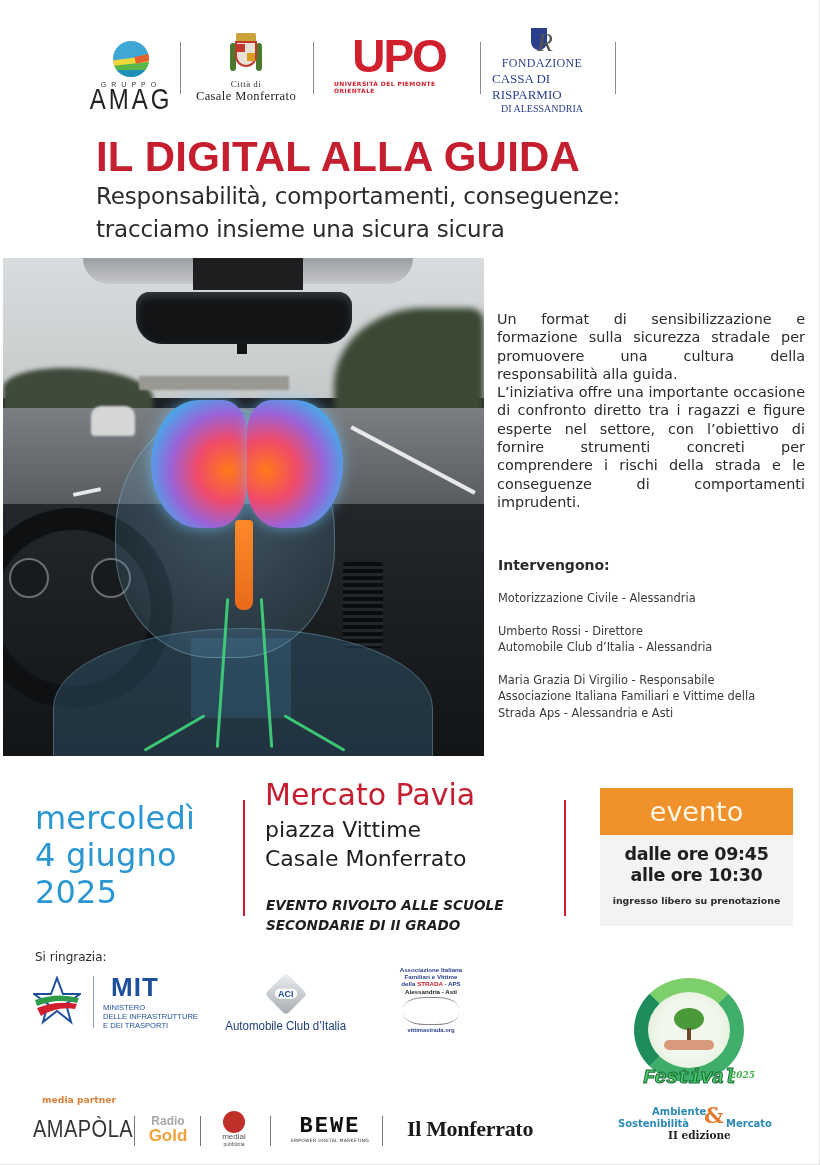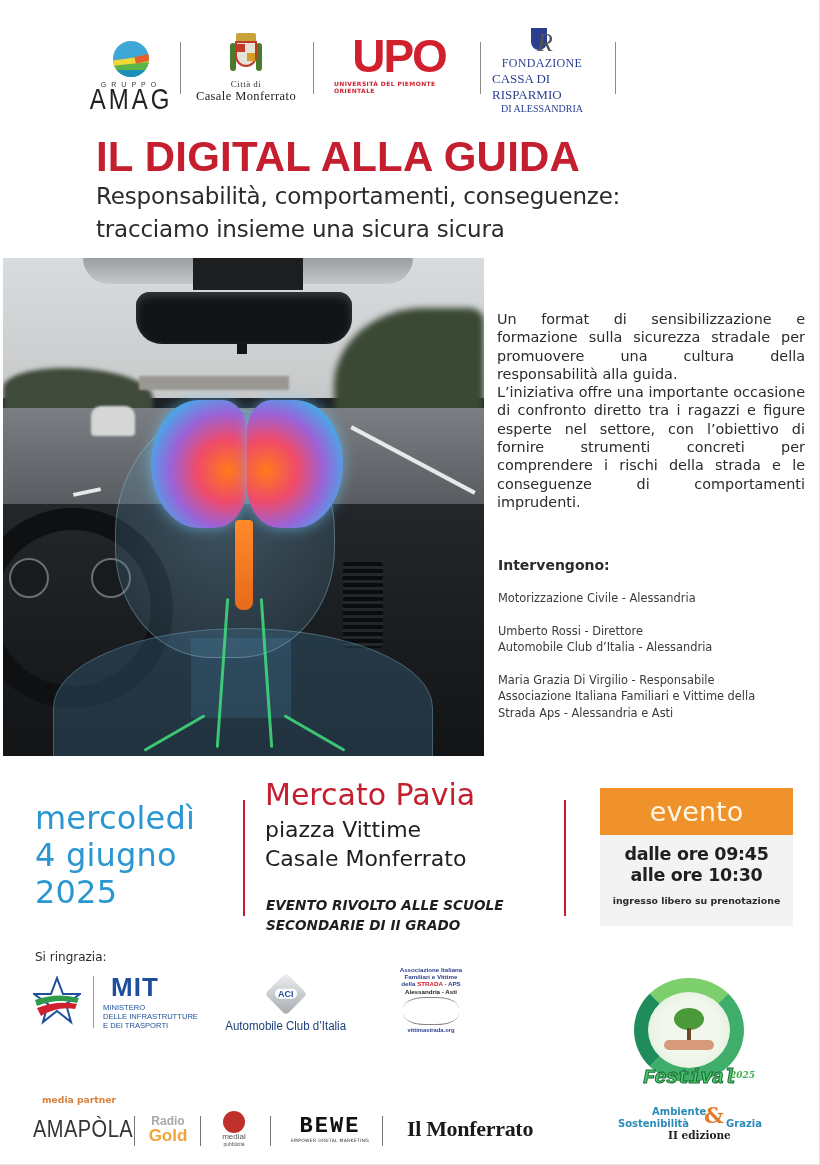--- a/index.html
+++ b/index.html
@@ -312,21 +312,21 @@
   <div class="festival">
     <div class="ring"></div>
     <div class="tree"></div>
     <div class="trunk"></div>
     <div class="hand"></div>
     <div class="word">Festival</div>
     <div class="yr">2025</div>
     <div class="a1">Ambiente</div>
     <div class="a2">Sostenibilità</div>
     <div class="amp">&amp;</div>
-    <div class="a3">Grazia</div>
+    <div class="a3">Mercato</div>
     <div class="ed">II edizione</div>
   </div>
 
   <div class="media-h">media partner</div>
   <div class="media">
     <div class="mp" style="left:0;width:86px;">
       <div class="amapola">AMAPÒLA</div>
     </div>
     <div class="msep" style="left:94px;"></div>
     <div class="mp" style="left:104px;width:48px;">

